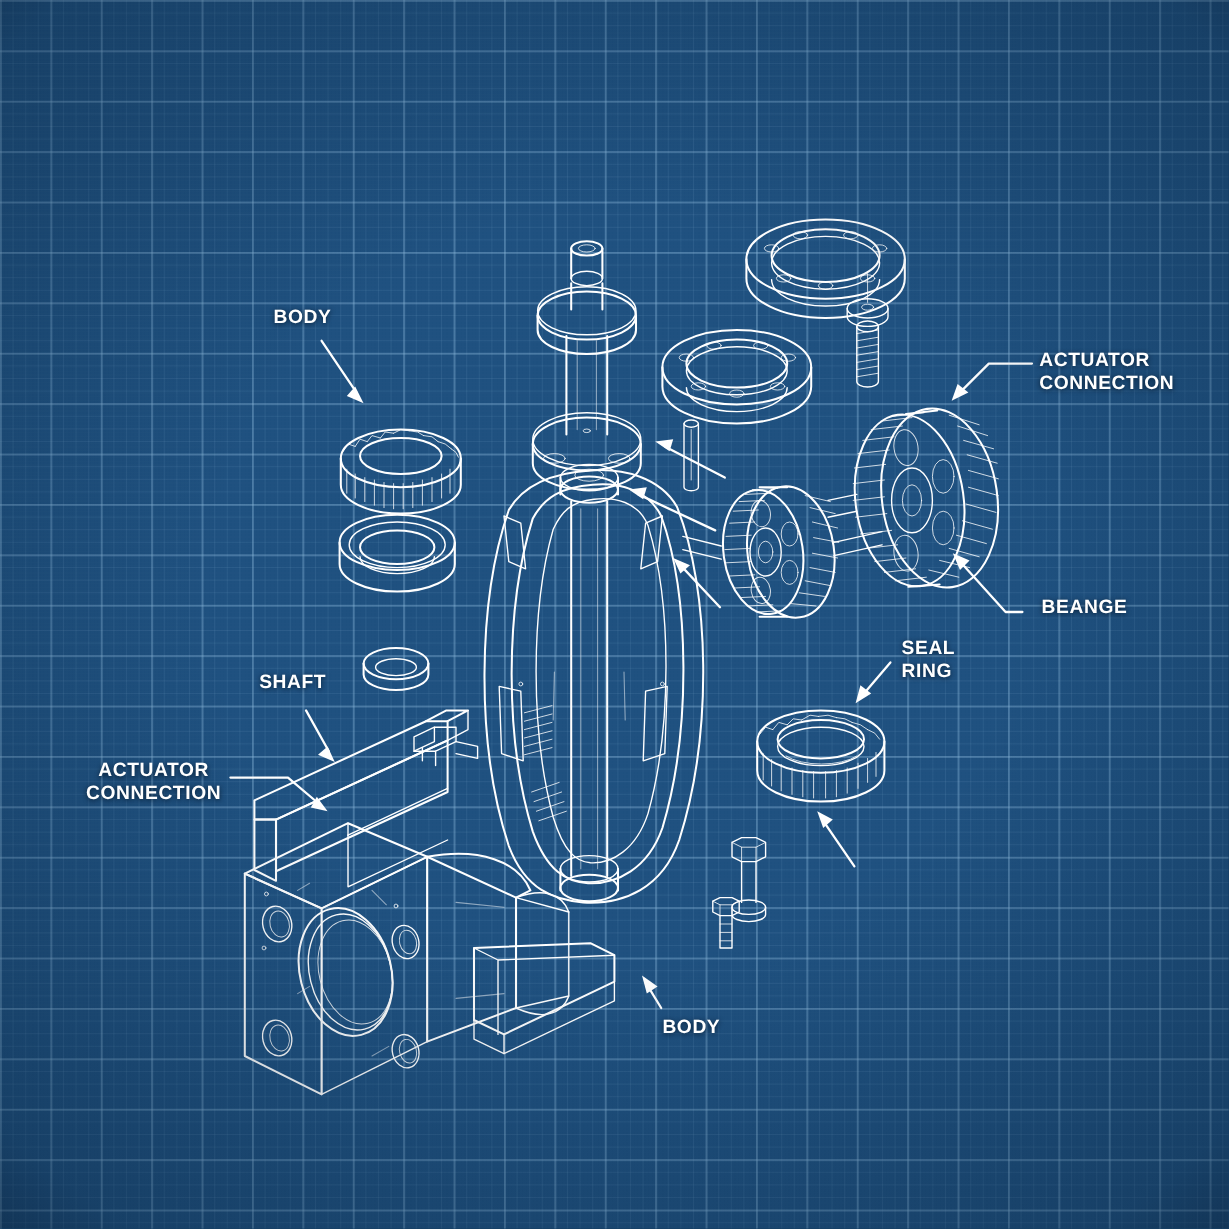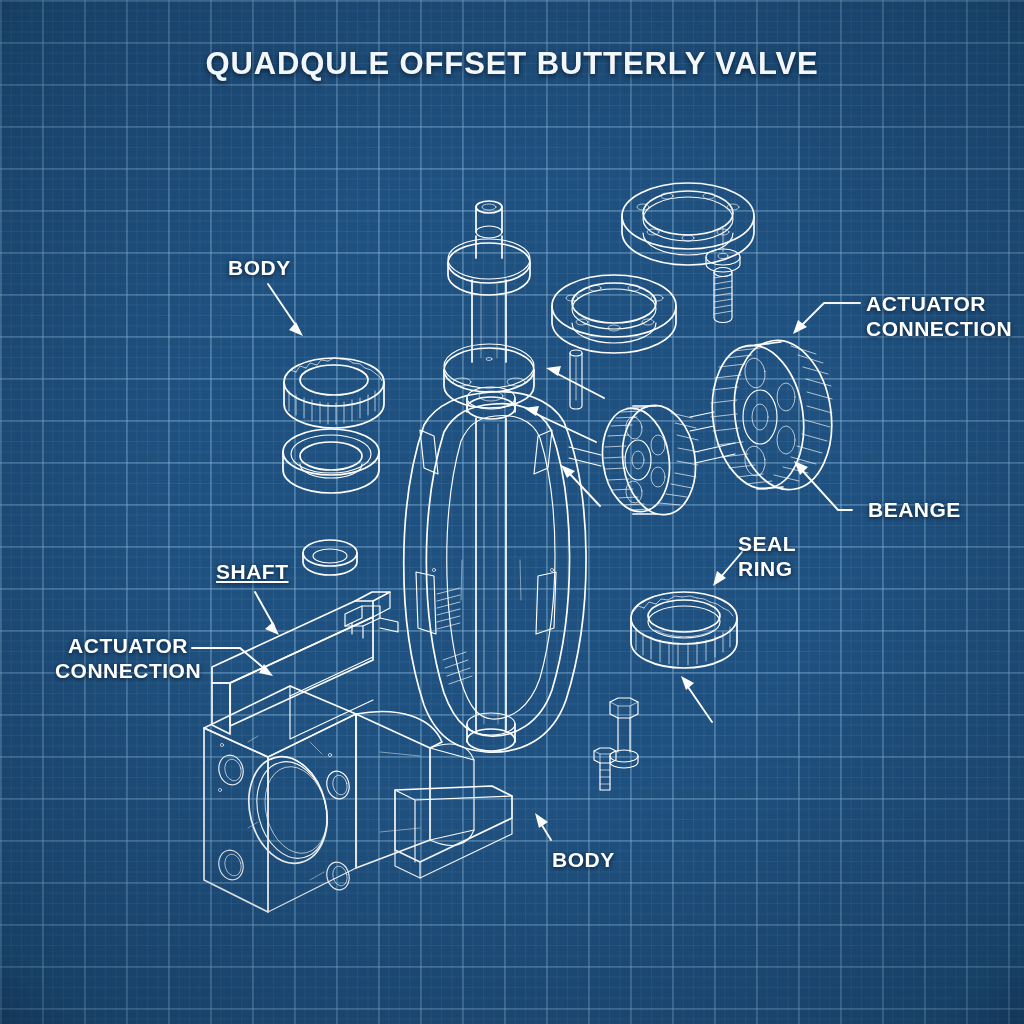--- a/index.html
+++ b/index.html
@@ -82,21 +82,21 @@
     stroke: #ffffff;
     stroke-width: 1.9;
     stroke-linecap: round;
     stroke-linejoin: round;
   }
   .arrowhead { fill: #ffffff; stroke: none; }
   
   .callout {
     position: absolute;
     color: #ffffff;
-    font-size: 21px;
+    font-size: 16px;
     font-weight: bold;
     letter-spacing: 0.5px;
     line-height: 1.18;
     text-shadow: 0 1px 4px rgba(3,18,34,0.8);
     white-space: pre;
   }
   .c-right  { }
   .c-center { text-align: center; }
   .c-left   { text-align: left; }
 </style>
@@ -413,28 +413,27 @@
     <g>
       <path class="leader" d="M604 398 L554 372"></path>
       <path class="arrowhead" d="M546 368 L561 366 L558 376 Z"></path>
     </g>
 
   </svg>
 
   <div id="vignette"></div>
   <div id="noise"></div>
 
-  <div id="title">QUADQULE OFFSET BUTTERLY VALVE</div>
 
   <div id="callout-layer">
       <div class="callout c-left" style="top: 256px; left: 228px;">BODY</div>
       <div class="callout c-left" style="top: 292px; left: 866px;">ACTUATOR
 CONNECTION</div>
       <div class="callout c-left" style="top: 498px; left: 858px; padding-left: 10px;">BEANGE</div>
       <div class="callout c-right" style="top: 532px; right: 228px;">SEAL
 RING</div>
-      <div class="callout c-left" style="top: 560px; left: 216px; text-decoration: underline;">SHAFT</div>
+      <div class="callout c-left" style="top: 560px; left: 216px;">SHAFT</div>
       <div class="callout c-center" style="top: 634px; left: 0px; width: 256px;">ACTUATOR
 CONNECTION</div>
       <div class="callout c-left" style="top: 848px; left: 552px;">BODY</div>
     </div>
 
 </div>
 
 </body></html>

